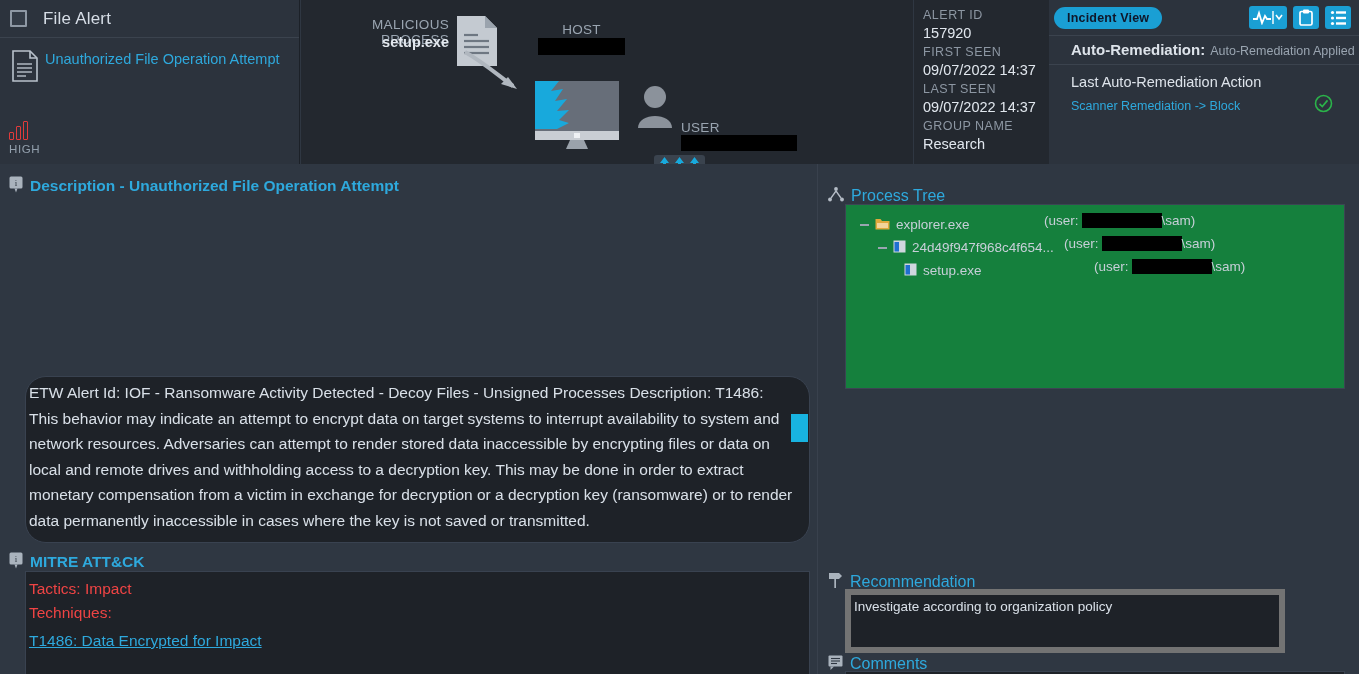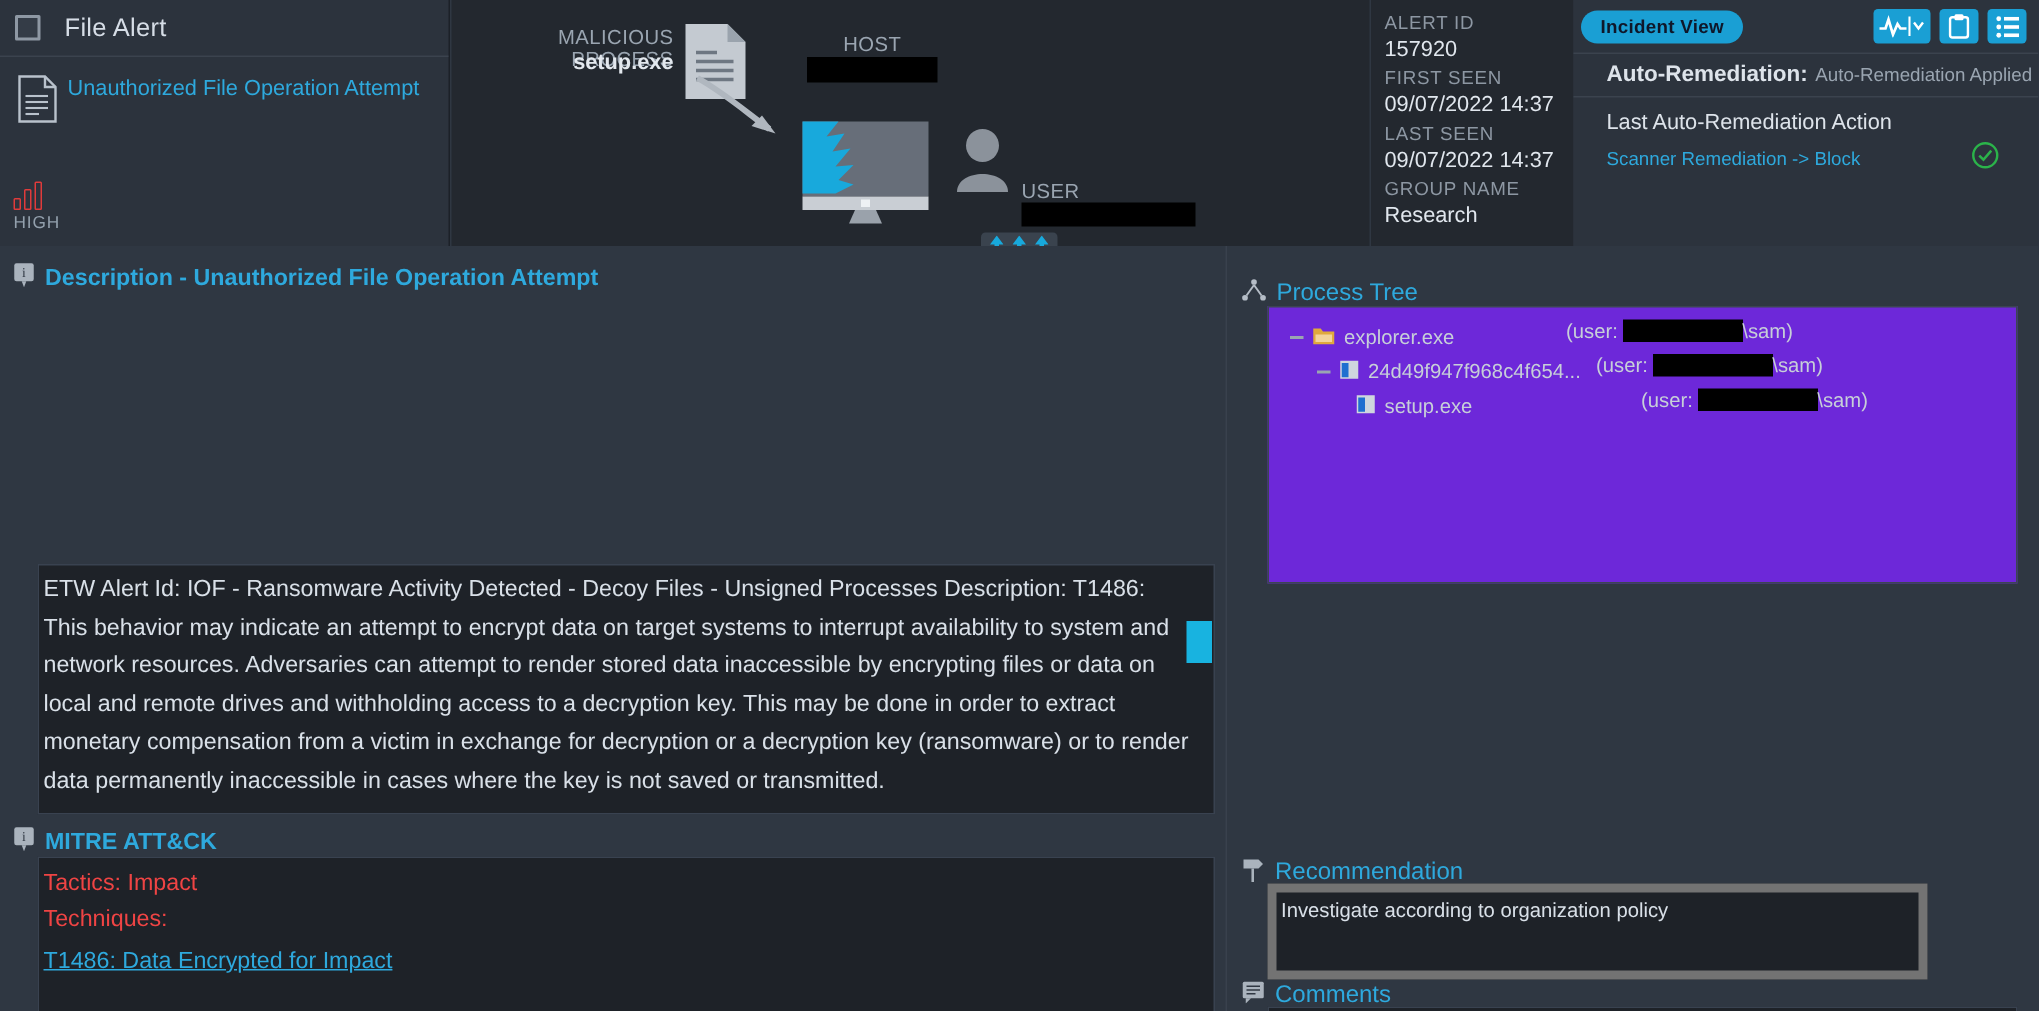--- a/index.html
+++ b/index.html
@@ -110,21 +110,21 @@
   .sec-title { color:#2ea9dd; font-size:15.5px; font-weight:bold; }
   .sec-title.sm { font-size:16px; font-weight:normal; }
 
   .panel { background:#1e2228; border:1px solid #394250; }
 
   
   .lcol { position:absolute; left:0; top:0; width:818px; }
   .ldesc-head { padding:20px 0 0 9px; }
   .desc-box {
     position:absolute; left:25px; top:212px; width:785px; height:167px;
-    background:#1e2228; overflow:hidden;
+    background:#1e2228; overflow:hidden;border-radius:21px;
   }
   .desc-text {
     color:#d9e0e8; font-size:15.5px; line-height:25.6px; padding:3px 14px 0 3px;
   }
   .desc-scroll {
     position:absolute; right:1px; top:37px; width:17px; height:28px;
     background:#18b3e0;
   }
 
   .mitre-head { position:absolute; left:9px; top:386px; }
@@ -136,21 +136,21 @@
   .mitre-link {
     color:#2ea9dd; font-size:15.5px; line-height:24px;
     text-decoration:underline; display:inline-block; margin-top:4px; cursor:pointer;
   }
 
   
   .rcol { position:absolute; left:818px; top:0; width:541px; }
   .pt-head { position:absolute; left:10px; top:20px; }
   .pt-box {
     position:absolute; left:27px; top:40px; width:500px; height:185px;
-    background:#6d28d9; border:1px solid #3c4553;
+    background:#15803d; border:1px solid #3c4553;
   }
   .pt-row { display:flex; align-items:center; height:23px; font-size:13.5px; color:#c7cfd8; }
   .pt-row.l1 { padding-left:14px; }
   .pt-row.l2 { padding-left:32px; }
   .pt-row.l3 { padding-left:58px; }
   .minus { width:9px; height:2px; background:#9aa5b1; margin-right:6px; flex:0 0 auto; }
   .pt-user { position:absolute; color:#c7cfd8; font-size:13.5px; white-space:nowrap; }
 
   .rec-head { position:absolute; left:10px; top:406px; }
   .rec-box {

